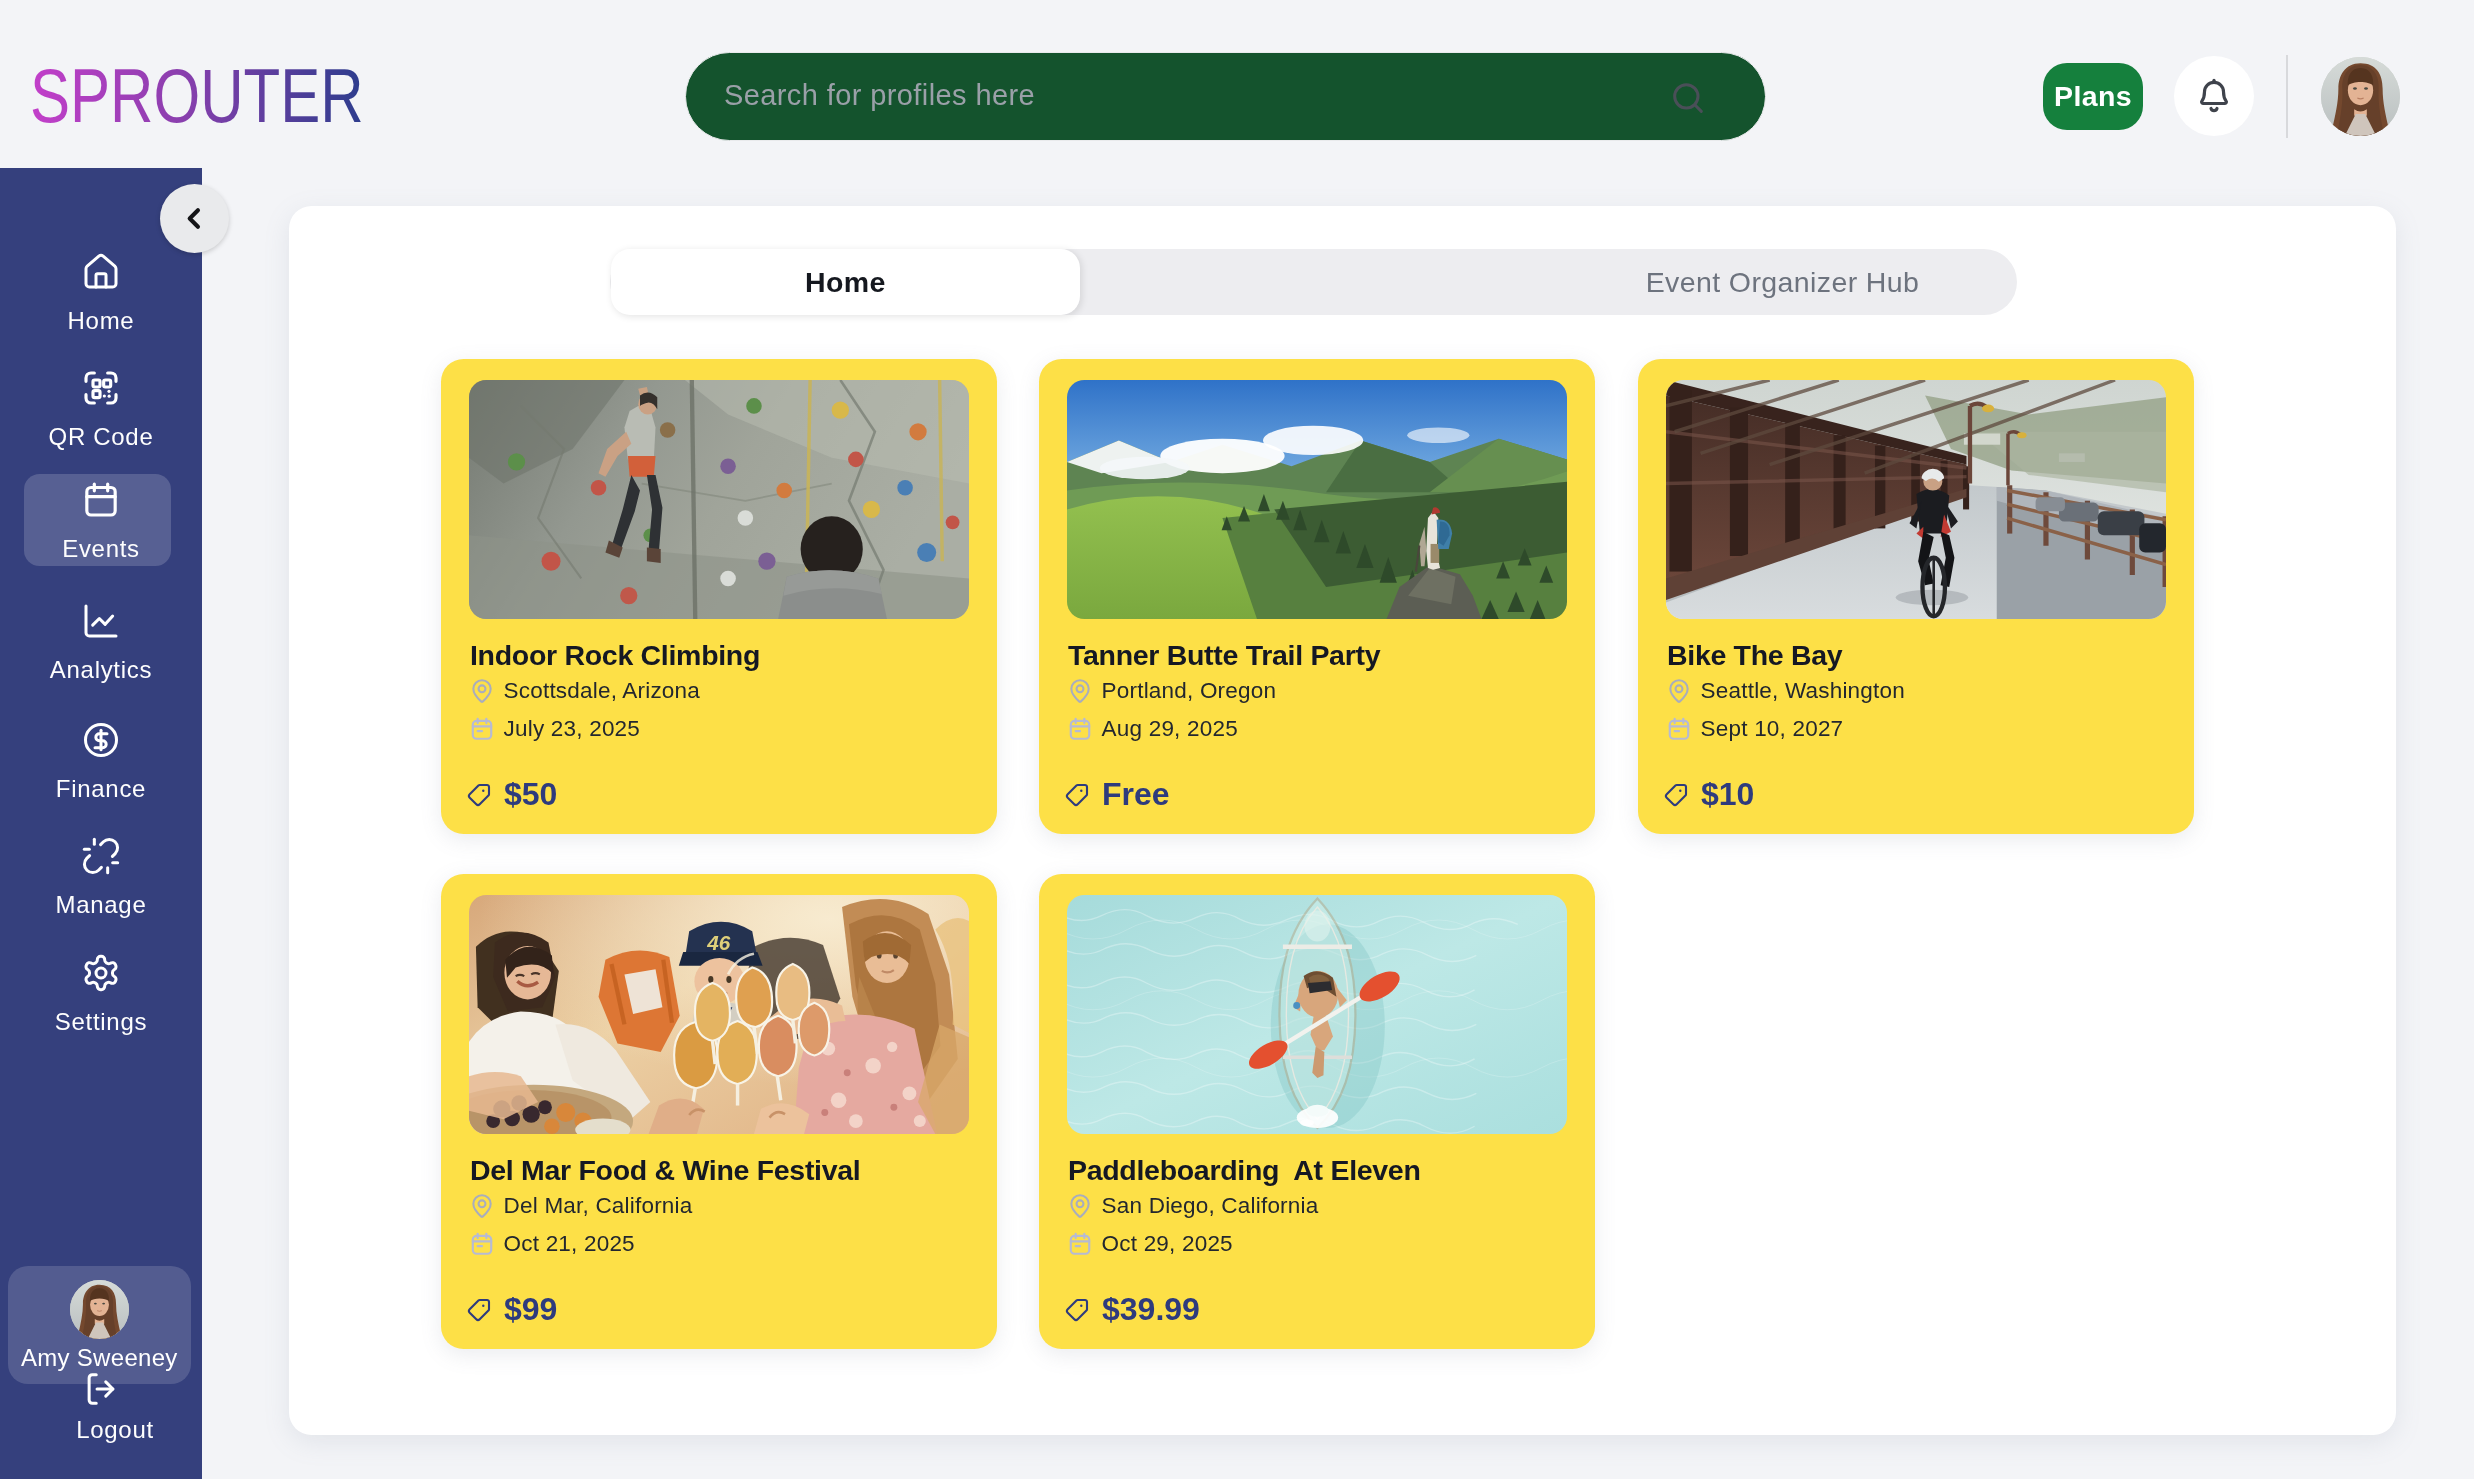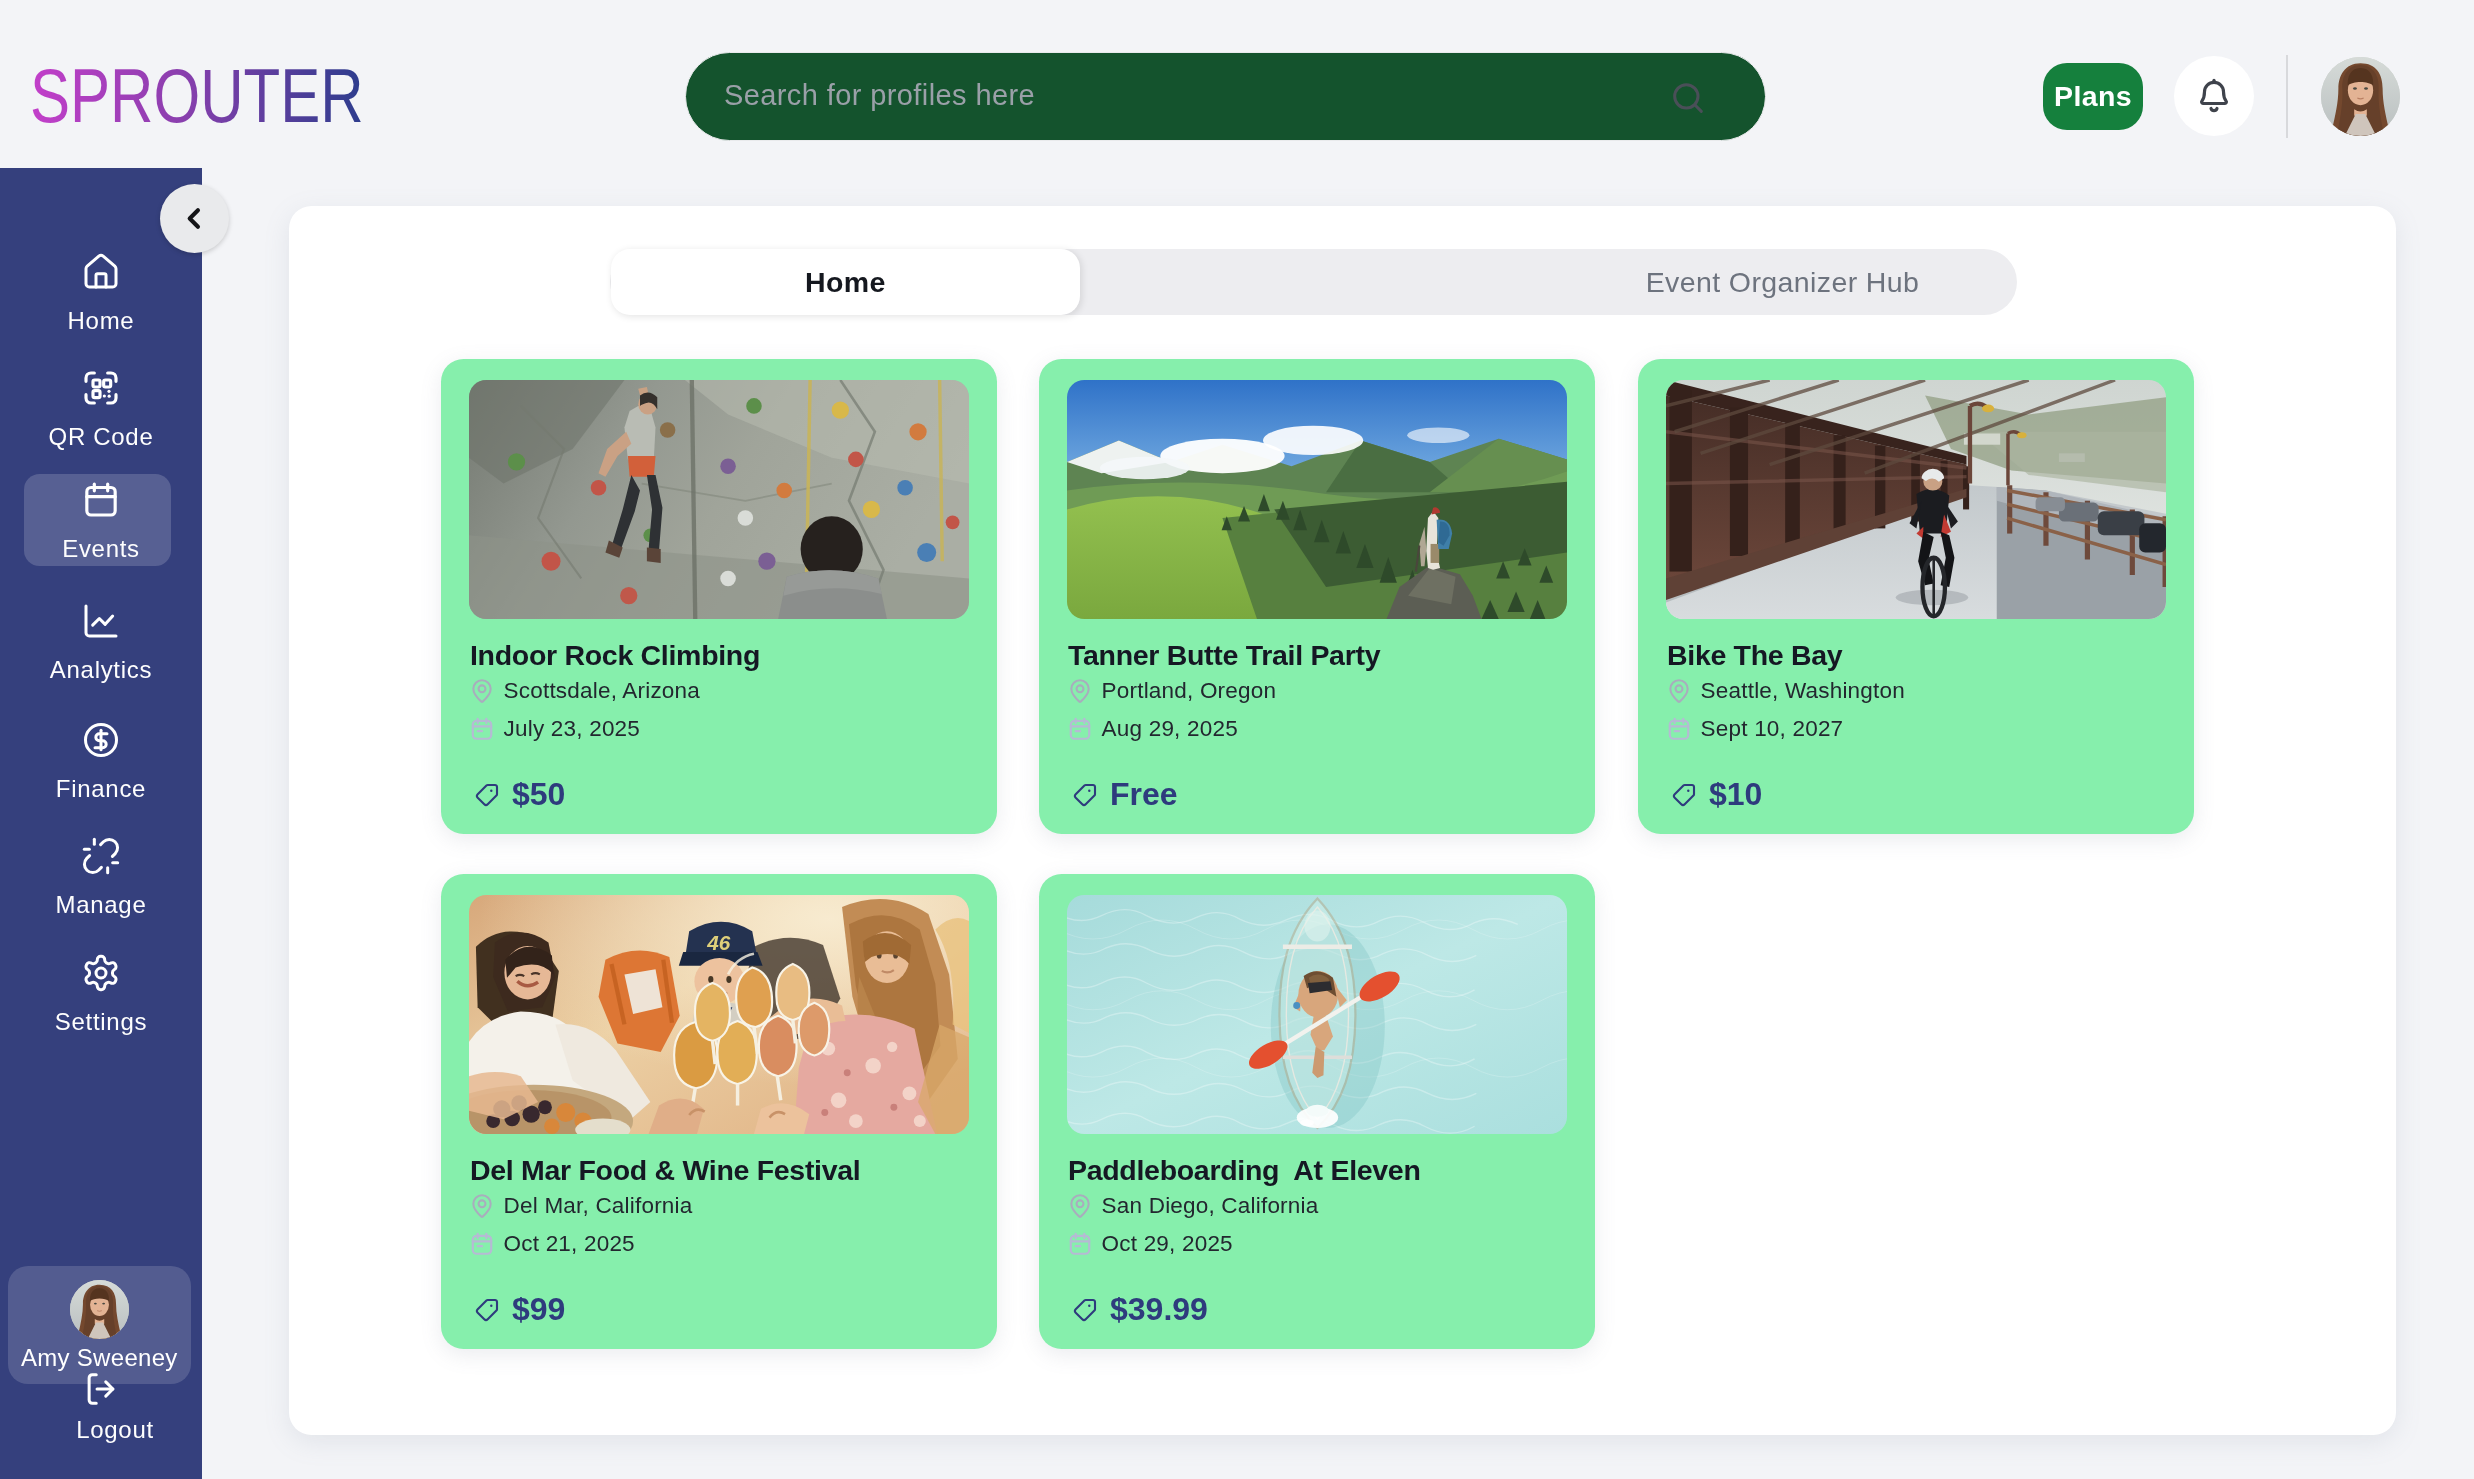--- a/index.html
+++ b/index.html
@@ -46,31 +46,31 @@
 
 #main { left:289px; top:206px; width:2107px; height:1229px; background:#fff; border-radius:22.5px; box-shadow:0 7px 26px rgba(130,140,160,0.15); }
 #tabs { position:absolute; left:321px; top:43px; width:1407px; height:66px; border-radius:33px; background:#ededf0; }
 #tabhome { position:absolute; left:0.9px; top:0px; width:469px; height:66px; background:#fff; border-radius:19px;
   box-shadow:1.7px 1.7px 7px rgba(0,0,0,0.10); display:flex; align-items:center; justify-content:center;
   font-size:28.5px; font-weight:bold; color:#15181f; letter-spacing:0.4px; }
 .tabtxt { position:absolute; top:0; height:66px; width:469px; display:flex; align-items:center; justify-content:center;
   font-size:28.5px; color:#6d737e; letter-spacing:0.4px; }
 
 
-.card { position:absolute; width:556px; height:475px; background:#86efac; border-radius:22.5px;
+.card { position:absolute; width:556px; height:475px; background:#fde047; border-radius:22.5px;
   box-shadow:0 5.2px 21px rgba(110,120,140,0.14); }
 .card .photo { position:absolute; left:28px; top:21px; width:500px; height:239px; border-radius:17.3px; overflow:hidden;font-style:italic; }
 .card .photo svg { display:block; }
 .card .title { position:absolute; left:29px; top:280px; font-size:28.5px; font-weight:bold; color:#151823; letter-spacing:-0.3px; }
 .card .row { position:absolute; left:28px; display:flex; align-items:center; }
 .card .row.loc { top:319px; }
 .card .row.date { top:357px; }
 .card .row svg { flex:0 0 auto; }
 .card .row .t { font-size:22.5px; color:#23272f; margin-left:8.6px; letter-spacing:0.2px; }
-.card .price { position:absolute; left:34px; top:417px; display:flex; align-items:center; }
+.card .price { position:absolute; left:26px; top:417px; display:flex; align-items:center; }
 .card .price .t { font-size:32px; font-weight:bold; color:#2e3b7d; margin-left:13px; letter-spacing:0px; }
 </style>
 </head>
 <body>
 
 <div id="logo" class="abs">SPROUTER</div>
 <div id="search" class="abs">
   <span class="ph">Search for profiles here</span>
   <svg width="40" height="40" viewBox="0 0 24 24" fill="none" stroke="#4a4f58" stroke-width="1.8" stroke-linecap="round">
       <circle cx="11" cy="11" r="7"></circle>

